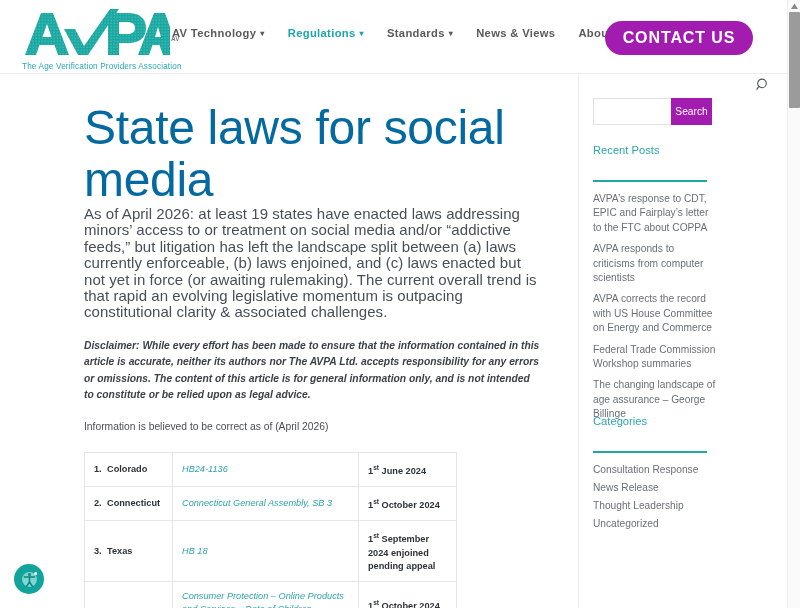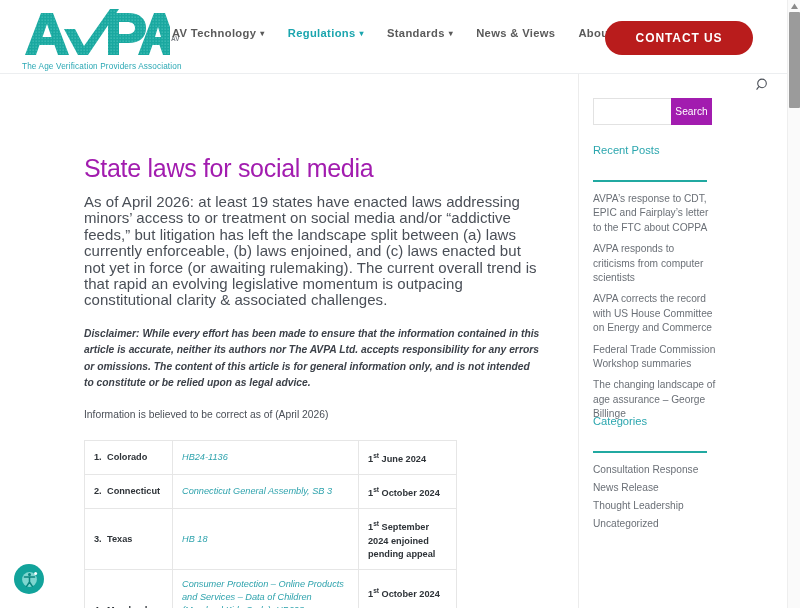--- a/index.html
+++ b/index.html
@@ -48,23 +48,23 @@
   }
   .nav-item.active { color: #1aa5ae; align-items: center; }
   .caret {
     display: inline-block;
     font-size: 8px; line-height: 1;
     transform: translateY(1px);
   }
   .contact-btn {
     position: absolute; left: 605px; top: 21px;
     width: 148px; height: 34px;
-    background: #b91c1c; color: #ffffff;
+    background: #a21caf; color: #ffffff;
     border-radius: 18px; border: none;
-    font-size: 12px; font-weight: bold; letter-spacing: .9px;
+    font-size: 16px; font-weight: bold; letter-spacing: .9px;
     display: flex; align-items: center; justify-content: center;
     cursor: pointer;
     font-family: "Liberation Sans", sans-serif;
   }
 
   
   .content {
     position: absolute; top: 74px; left: 0;
     width: 787px; height: 534px;
     background: #ffffff;
@@ -74,24 +74,24 @@
     width: 1px; height: 534px; background: #ececec;
   }
 
   
   .main {
     position: absolute; left: 0; top: 0;
     width: 578px; height: 534px;
     padding: 0 38px 0 84px;
   }
   h1.page-title {
-    margin-top: 68px;
-    font-size: 25px; line-height: 52px;
+    margin-top: 28px;
+    font-size: 48px; line-height: 52px;
     font-weight: normal; letter-spacing: -.3px;
-    color: #a21caf;
+    color: #0369a1;
   }
   p.body {
     font-size: 15px; line-height: 16.4px;
     color: #4a4f57;
     letter-spacing: .05px;
   }
   p.disclaimer {
     margin-top: 17px;
     font-size: 10.3px; line-height: 16.4px;
     color: #3c4149;

